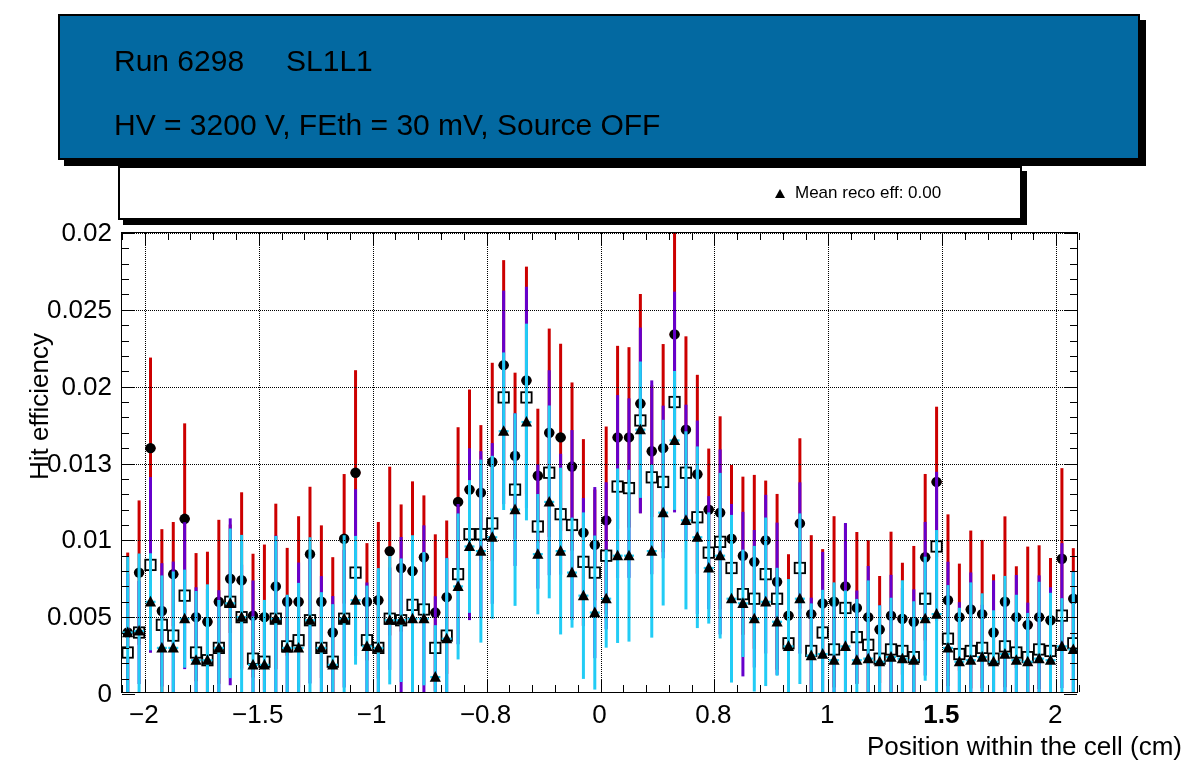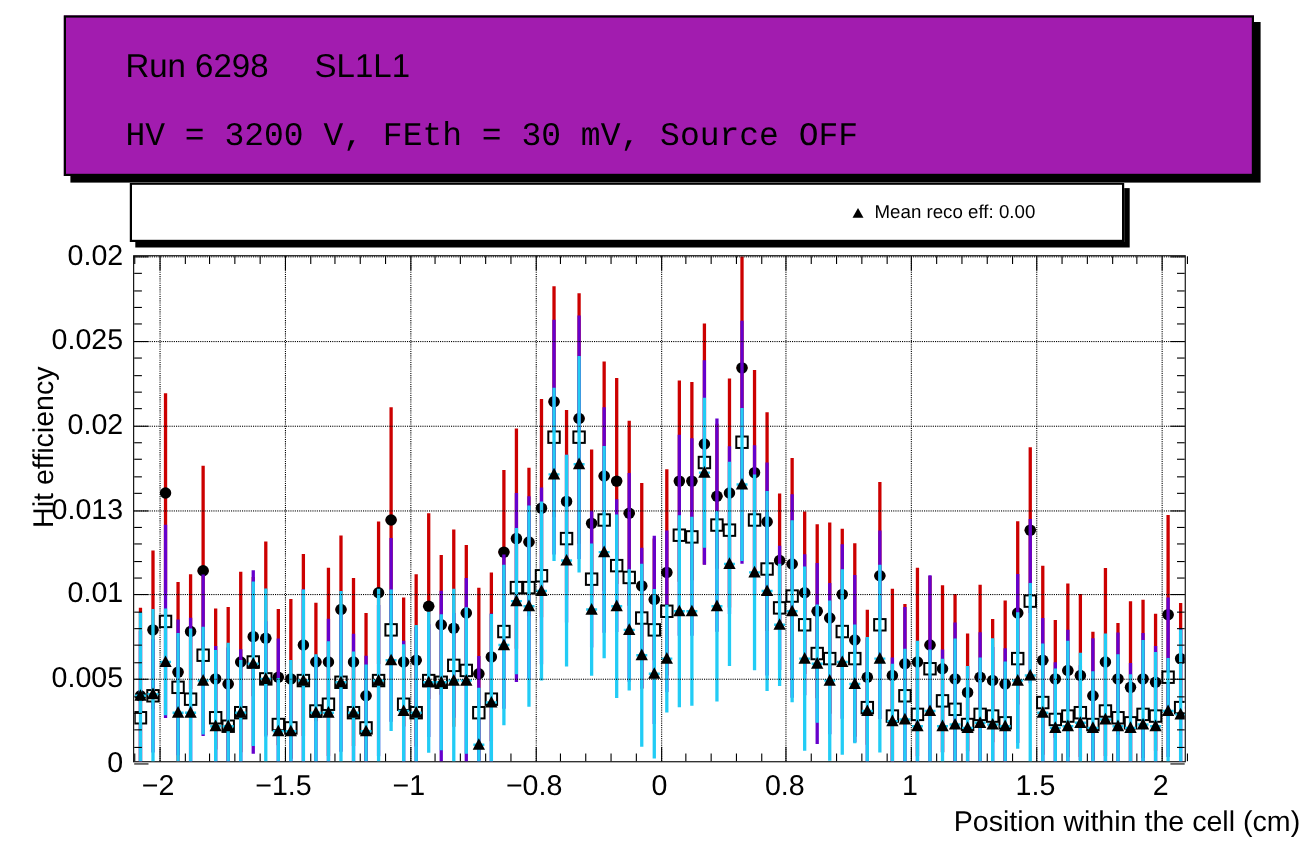--- a/index.html
+++ b/index.html
@@ -1,27 +1,27 @@
 <!DOCTYPE html>
 <html><head>
 <meta charset="utf-8">
 <style>
   html,body{margin:0;padding:0;background:#ffffff;}
   body{width:1196px;height:772px;position:relative;overflow:hidden;
        font-family:"Liberation Sans", sans-serif;color:#000;}
 
   
   #title-box{position:absolute;left:58px;top:14px;width:1082px;height:146px;
-             background:#a21caf;border:2px solid #000;box-sizing:border-box;padding-left:16px;}
+             background:#0369a1;border:2px solid #000;box-sizing:border-box;padding-left:16px;}
   #title-shadow{position:absolute;left:64px;top:20px;width:1082px;height:146px;
                 background:#000;z-index:0;}
   #title-box{z-index:1;}
   .title-line{position:absolute;left:54px;white-space:nowrap;font-size:30px;}
   #title-line-1{top:28px;}
-  #title-line-2{top:92px;font-family:Liberation Mono, monospace;}
+  #title-line-2{top:92px;}
   #title-run{position:absolute;left:0;}
   #title-sl{position:absolute;left:172px;}
 
   
   #legend-shadow{position:absolute;left:123px;top:171px;width:904px;height:54px;
                  background:#000;z-index:0;}
   #legend-box{position:absolute;left:118px;top:166px;width:904px;height:54px;
               background:#fff;border:2px solid #000;box-sizing:border-box;z-index:1;}
   .legend-entry{position:absolute;top:0;height:100%;display:flex;align-items:center;}
   #legend-entry-0{left:18px;}
@@ -1026,21 +1026,21 @@
 <div id="y-axis-title">Hit efficiency</div>
 <div id="x-axis-title">Position within the cell (cm)</div>
 
 <div class="xlabel-tick" style="left: 143.786px;">−2</div>
 <div class="xlabel-tick" style="left: 257.714px;">−1.5</div>
 <div class="xlabel-tick" style="left: 371.643px;">−1</div>
 <div class="xlabel-tick" style="left: 485.571px;">−0.8</div>
 <div class="xlabel-tick" style="left: 599.5px;">0</div>
 <div class="xlabel-tick" style="left: 713.429px;">0.8</div>
 <div class="xlabel-tick" style="left: 827.357px;">1</div>
-<div class="xlabel-tick" style="left: 941.286px;">1.5</div>
+<div class="xlabel-tick" style="left: 941.286px; font-weight: bold;">1.5</div>
 <div class="xlabel-tick" style="left: 1055.21px;">2</div>
 <div class="ylabel-tick" style="top: 693px;">0</div>
 <div class="ylabel-tick" style="top: 616.167px;">0.005</div>
 <div class="ylabel-tick" style="top: 539.333px;">0.01</div>
 <div class="ylabel-tick" style="top: 462.5px;">0.013</div>
 <div class="ylabel-tick" style="top: 385.667px;">0.02</div>
 <div class="ylabel-tick" style="top: 308.833px;">0.025</div>
 <div class="ylabel-tick" style="top: 232px;">0.02</div>
 
 </body></html>

